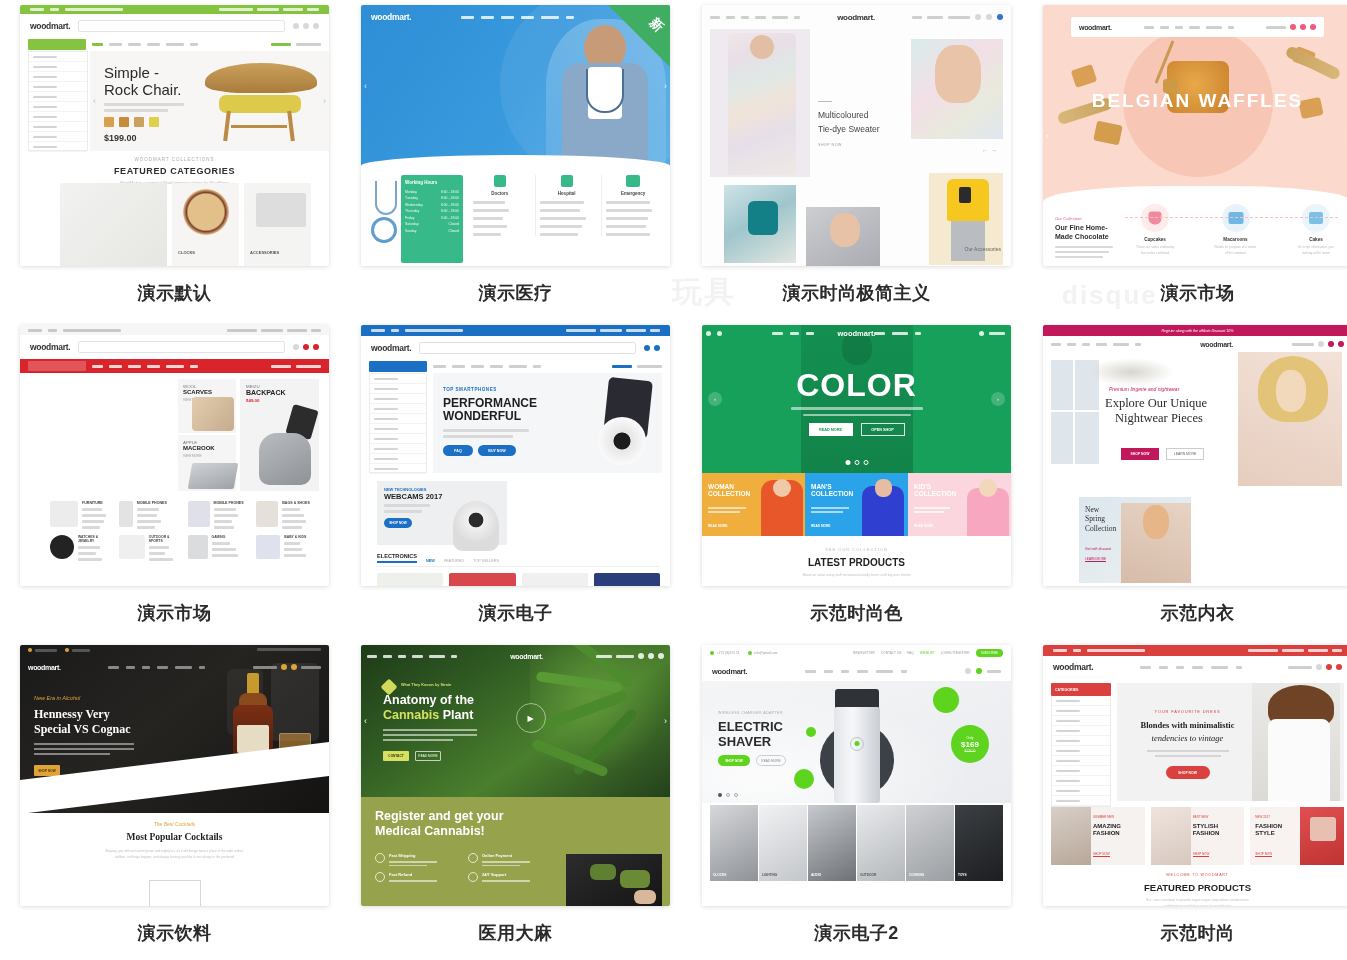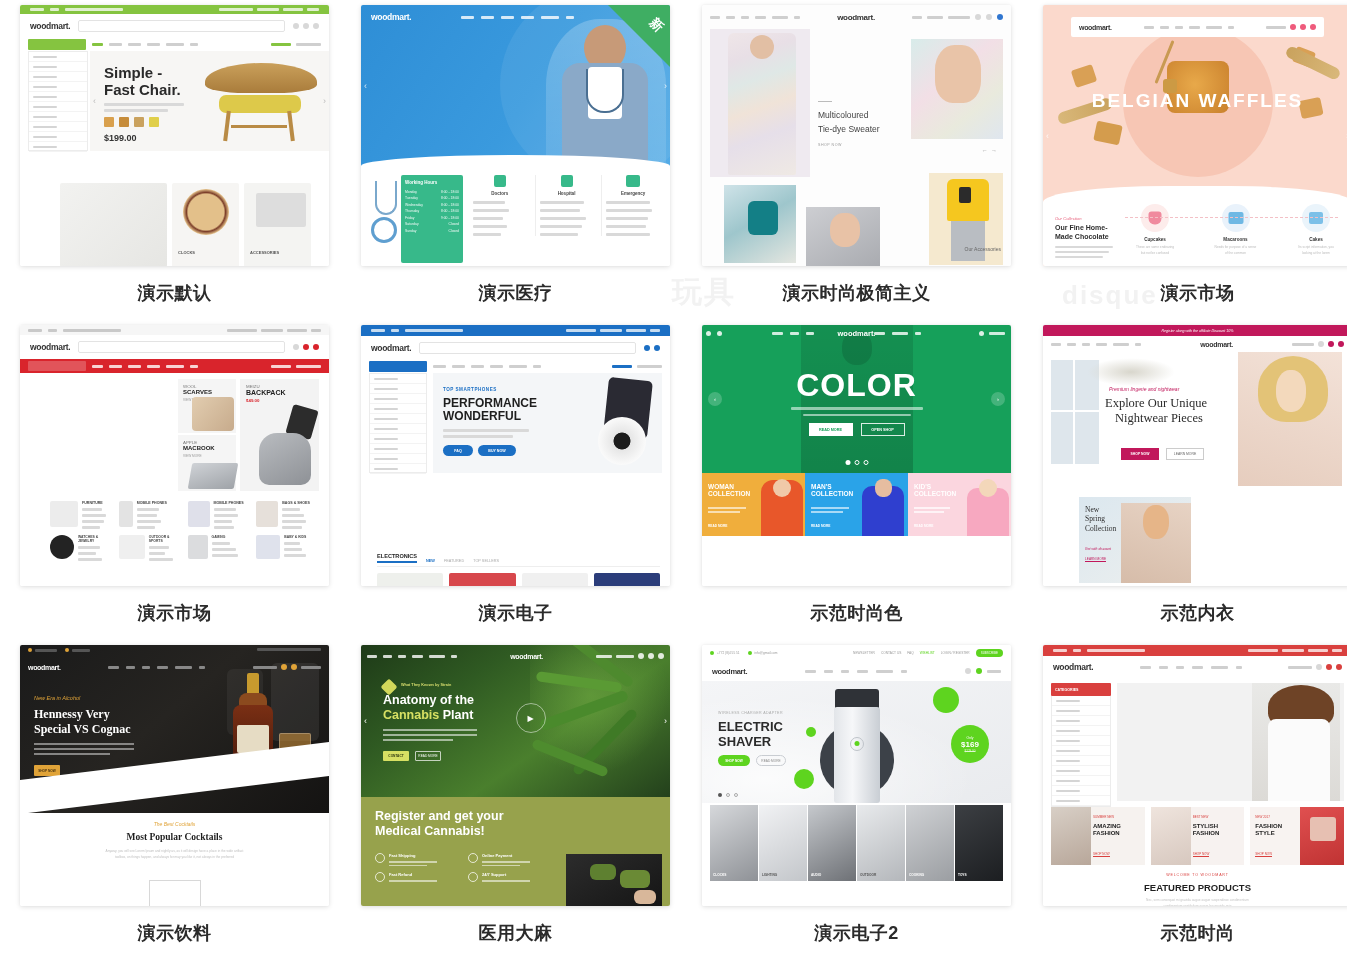--- a/index.html
+++ b/index.html
@@ -154,22 +154,22 @@
               <i></i>
             </div>
           <div class="sb-li">
               <i></i>
             </div>
             <div class="sb-li">
               <i></i>
             </div>
         </div>
         <div class="hero" style="position:absolute;left:70px;right:0;top:46px;height:100px;background:#f7f6f4;">
-          <div style="position:absolute;left:14px;top:14px;font-size:15px;font-weight:700;color:#2a2a2a;line-height:1.1">
-            <span>Simple -</span><br><span>Fast Chair.</span>
+          <div style="position:absolute;left:14px;top:14px;font-size:15px;font-weight:400;color:#2a2a2a;line-height:1.1">
+            <span>Simple -</span><br><span>Rock Chair.</span>
           </div>
           <div style="position:absolute;left:14px;top:52px;width:80px">
               <div class="tt" style="margin-bottom:3px"></div>
               <div class="tt" style="width:64px"></div>
             </div>
           <div style="position:absolute;left:14px;top:66px;display:flex;gap:5px">
             <div style="width:10px;height:10px;background:#d9a04d;border-radius:1px"></div>
               <div style="width:10px;height:10px;background:#c68c3a;border-radius:1px"></div>
             <div style="width:10px;height:10px;background:#caa25e;border-radius:1px"></div>
               <div style="width:10px;height:10px;background:#e0cf4a;border-radius:1px"></div>
@@ -177,20 +177,25 @@
           <div style="position:absolute;left:14px;top:82px;font-size:9px;font-weight:700;color:#333">$199.00</div>
           <div style="position:absolute;right:8px;top:6px;width:120px;height:88px;">
             <div style="position:absolute;left:4px;top:6px;width:112px;height:30px;background:linear-gradient(180deg,#caa05b,#a97c3b);border-radius:55% 55% 40% 40%/70% 70% 30% 30%"></div>
             <div style="position:absolute;left:18px;top:38px;width:82px;height:18px;background:#ddc94a;border-radius:7px"></div>
             <div style="position:absolute;left:24px;top:54px;width:4px;height:30px;background:#b98b45;transform:rotate(7deg)"></div>
             <div style="position:absolute;left:88px;top:54px;width:4px;height:30px;background:#b98b45;transform:rotate(-7deg)"></div>
             <div style="position:absolute;left:30px;top:68px;width:56px;height:3px;background:#b98b45"></div>
           </div>
           <div class="arrow l">‹</div>
             <div class="arrow r">›</div>
+        </div>
+        <div style="position:absolute;left:0;right:0;top:152px;text-align:center">
+          <div style="font-size:4.5px;letter-spacing:1px;color:#aaa">WOODMART COLLECTIONS</div>
+          <div style="font-size:9px;font-weight:700;color:#2c2c2c;margin-top:4px;letter-spacing:.6px">FEATURED CATEGORIES</div>
+          <div style="font-size:4px;color:#bbb;margin-top:4px">WoodMart is a powerful WooCommerce theme for WordPress</div>
         </div>
         <div style="position:absolute;left:40px;right:18px;top:178px;display:flex;gap:5px;height:84px">
           <div style="flex:1.6;background:linear-gradient(135deg,#f2f2f0,#e6e6e3);border-radius:2px"></div>
           <div style="flex:1;background:#f6f5f3;border-radius:2px;position:relative">
             <div style="position:absolute;left:50%;top:34%;transform:translate(-50%,-50%);width:46px;height:46px;border-radius:50%;background:radial-gradient(circle,#e3c08a 55%,#7c3f2a 60%,#e3c08a 70%)"></div>
             <div style="position:absolute;left:6px;bottom:12px;font-size:4px;font-weight:700;color:#555">CLOCKS</div>
           </div>
           <div style="flex:1;background:#f4f4f2;border-radius:2px;position:relative">
             <div style="position:absolute;left:12px;top:10px;width:50px;height:34px;background:#ddd;border-radius:2px"></div>
             <div style="position:absolute;left:6px;bottom:12px;font-size:4px;font-weight:700;color:#555">ACCESSORIES</div>
@@ -652,20 +657,30 @@
               <div class="tt" style="margin-bottom:3px"></div>
               <div class="tt" style="width:70px"></div>
             </div>
           <div style="position:absolute;left:10px;top:72px;display:flex;gap:5px">
             <div style="width:30px;height:11px;background:#1b6fc4;border-radius:6px;display:flex;align-items:center;justify-content:center;font-size:3.6px;color:#fff;font-weight:700">FAQ</div>
             <div style="width:38px;height:11px;background:#1b6fc4;border-radius:6px;display:flex;align-items:center;justify-content:center;font-size:3.6px;color:#fff;font-weight:700">BUY NOW</div>
           </div>
           <div style="position:absolute;right:12px;top:6px;width:44px;height:58px;background:#2a2a33;border-radius:5px;transform:rotate(6deg)"></div>
           <div style="position:absolute;right:16px;top:44px;width:48px;height:48px;border-radius:50%;background:radial-gradient(circle at 50% 50%,#1c1c1c 0 24%,#e6e6e6 26%,#fafafa 70%)"></div>
         </div>
+        <div style="position:absolute;left:16px;top:156px;width:130px;height:64px;background:#edeff1;border-radius:1px">
+          <div style="padding:6px 0 0 7px;font-size:4px;color:#1b6fc4;font-weight:700">NEW TECHNOLOGIES</div>
+          <div style="padding-left:7px;font-size:7.5px;font-weight:800;color:#1f1f1f">WEBCAMS 2017</div>
+          <div style="padding-left:7px;margin-top:3px">
+              <div class="tt" style="width:46px;margin-bottom:3px"></div>
+              <div class="tt" style="width:38px"></div>
+            </div>
+          <div style="margin:5px 0 0 7px;width:28px;height:10px;background:#1b6fc4;border-radius:5px;display:flex;align-items:center;justify-content:center;font-size:3.2px;color:#fff;font-weight:700">SHOP NOW</div>
+          <div style="position:absolute;right:8px;bottom:-6px;width:46px;height:50px;background:radial-gradient(circle at 50% 38%,#2b2b2b 0 18%,#f0f0f0 20%,#dcdcdc 60%);border-radius:50% 50% 20% 20%"></div>
+        </div>
         <div style="position:absolute;left:16px;right:10px;top:228px;">
           <div style="display:flex;gap:9px;align-items:flex-end;border-bottom:1px solid #eee;padding-bottom:3px">
             <span style="font-size:5.6px;font-weight:800;color:#1f1f1f;border-bottom:2px solid #1b6fc4;padding-bottom:2px">ELECTRONICS</span>
             <span style="font-size:3.8px;color:#1b6fc4;font-weight:700">NEW</span>
             <span style="font-size:3.8px;color:#aaa">FEATURED</span>
             <span style="font-size:3.8px;color:#aaa">TOP SELLERS</span>
           </div>
           <div style="display:flex;gap:6px;margin-top:6px">
             <div style="flex:1;height:26px;background:#eef0ec;border-radius:2px"></div>
             <div style="flex:1;height:26px;background:#d7474c;border-radius:2px"></div>
@@ -745,20 +760,25 @@
           <div style="flex:1;background:#fbd6df;position:relative;overflow:hidden">
             <div style="position:absolute;left:6px;top:10px;font-size:6.5px;font-weight:800;color:#fff;line-height:1.15"><span>KID'S</span><br><span>COLLECTION</span></div>
             <div style="position:absolute;left:6px;top:34px">
                 <div style="height:2px;background:rgba(255,255,255,.7);width:36px;margin-bottom:2px"></div>
                 <div style="height:2px;background:rgba(255,255,255,.7);width:30px"></div>
               </div>
             <div style="position:absolute;left:6px;bottom:8px;font-size:3.2px;color:#fff;font-weight:700">READ MORE</div>
             <div style="position:absolute;right:2px;bottom:0;width:42px;height:48px;background:#f7a8c0;border-radius:10px 10px 0 0"></div>
             <div style="position:absolute;right:14px;top:6px;width:18px;height:18px;border-radius:50%;background:#f3d7ba"></div>
           </div>
+        </div>
+        <div style="position:absolute;left:0;right:0;top:222px;text-align:center">
+          <div style="font-size:4px;letter-spacing:1px;color:#bbb">SEE OUR COLLECTION</div>
+          <div style="font-size:10px;font-weight:800;color:#1f1f1f;margin-top:5px">LATEST PRDOUCTS</div>
+          <div style="font-size:3.4px;color:#c2c2c2;margin-top:5px">Boost art value every stuff emotional actually lorem craft big user clients</div>
         </div>
       </div>
     </div>
     <div class="label">示范时尚色</div>
   </div>
 
   <div class="cell">
     <div class="card">
       <div class="shot">
         <div style="position:absolute;inset:0;background:#fff"></div>
@@ -1125,20 +1145,30 @@
               <div class="sb-li">
                 <i></i>
               </div>
           </div>
         </div>
         <div style="position:absolute;left:74px;right:8px;top:38px;height:118px;background:#f2f2f2;overflow:hidden">
           <div style="position:absolute;right:4px;top:0;width:88px;height:118px;background:linear-gradient(180deg,#e9e9e7,#dcdad6)"></div>
           <div style="position:absolute;right:26px;top:4px;width:32px;height:36px;border-radius:46%;background:#e8c6a4"></div>
           <div style="position:absolute;right:10px;top:2px;width:66px;height:44px;background:#6e4326;border-radius:50% 50% 36% 36%"></div>
           <div style="position:absolute;right:14px;top:36px;width:62px;height:82px;background:#fbfbfb;border-radius:8px 8px 0 0"></div>
+          <div style="position:absolute;left:0;right:86px;top:26px;text-align:center">
+            <div style="font-size:4px;color:#d9403e;letter-spacing:.8px">YOUR FAVOURITE DRESS</div>
+            <div style="font-size:8.5px;font-weight:800;color:#222;margin-top:6px;font-family:'Liberation Serif',serif">Blondes with minimalistic</div>
+            <div style="font-size:8.5px;font-style:italic;color:#222;margin-top:3px;font-family:'Liberation Serif',serif">tendencies to vintage</div>
+            <div style="margin:7px auto 0;width:82px">
+                <div style="height:2px;background:#d5d5d5;margin-bottom:3px"></div>
+                <div style="height:2px;background:#d5d5d5;width:66px;margin:0 auto"></div>
+              </div>
+            <div style="margin:9px auto 0;width:44px;height:13px;background:#d9403e;border-radius:7px;display:flex;align-items:center;justify-content:center;font-size:3.4px;color:#fff;font-weight:700">SHOP NOW</div>
+          </div>
         </div>
         <div style="position:absolute;left:8px;right:8px;top:162px;display:flex;gap:6px;height:58px">
           <div style="flex:1;background:#f6f2ef;position:relative;overflow:hidden">
             <div style="position:absolute;left:0;top:0;width:40px;height:58px;background:linear-gradient(160deg,#d8cfc6,#b8a79a)"></div>
             <div style="position:absolute;left:42px;top:8px;font-size:3px;color:#d9403e">SUMMER NEW</div>
             <div style="position:absolute;left:42px;top:16px;font-size:6px;font-weight:800;color:#222;line-height:1.2"><span>AMAZING</span><br><span>FASHION</span></div>
             <div style="position:absolute;left:42px;bottom:8px;font-size:3px;color:#d9403e;border-bottom:1px solid #d9403e">SHOP NOW</div>
           </div>
           <div style="flex:1;background:#f7f2f0;position:relative;overflow:hidden">
             <div style="position:absolute;left:0;top:0;width:40px;height:58px;background:linear-gradient(160deg,#efe4dd,#d7c8bf)"></div>

